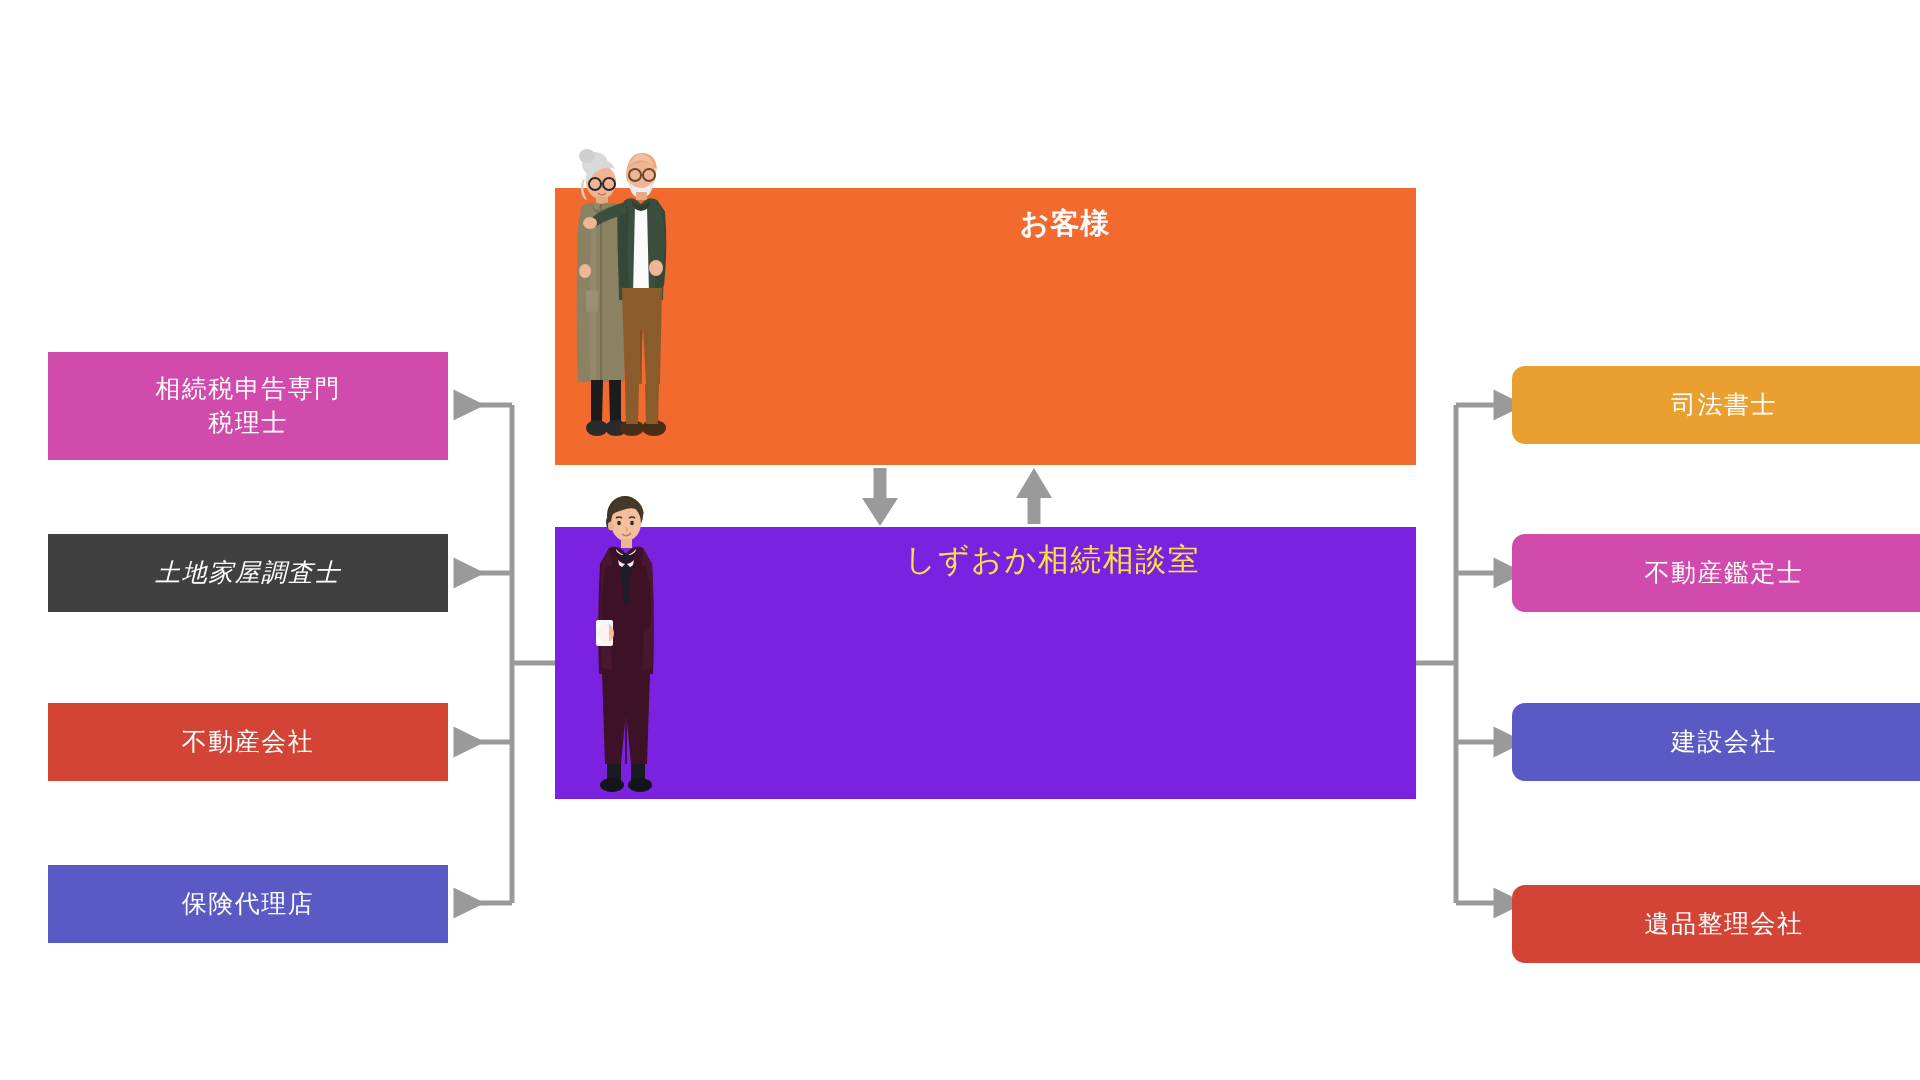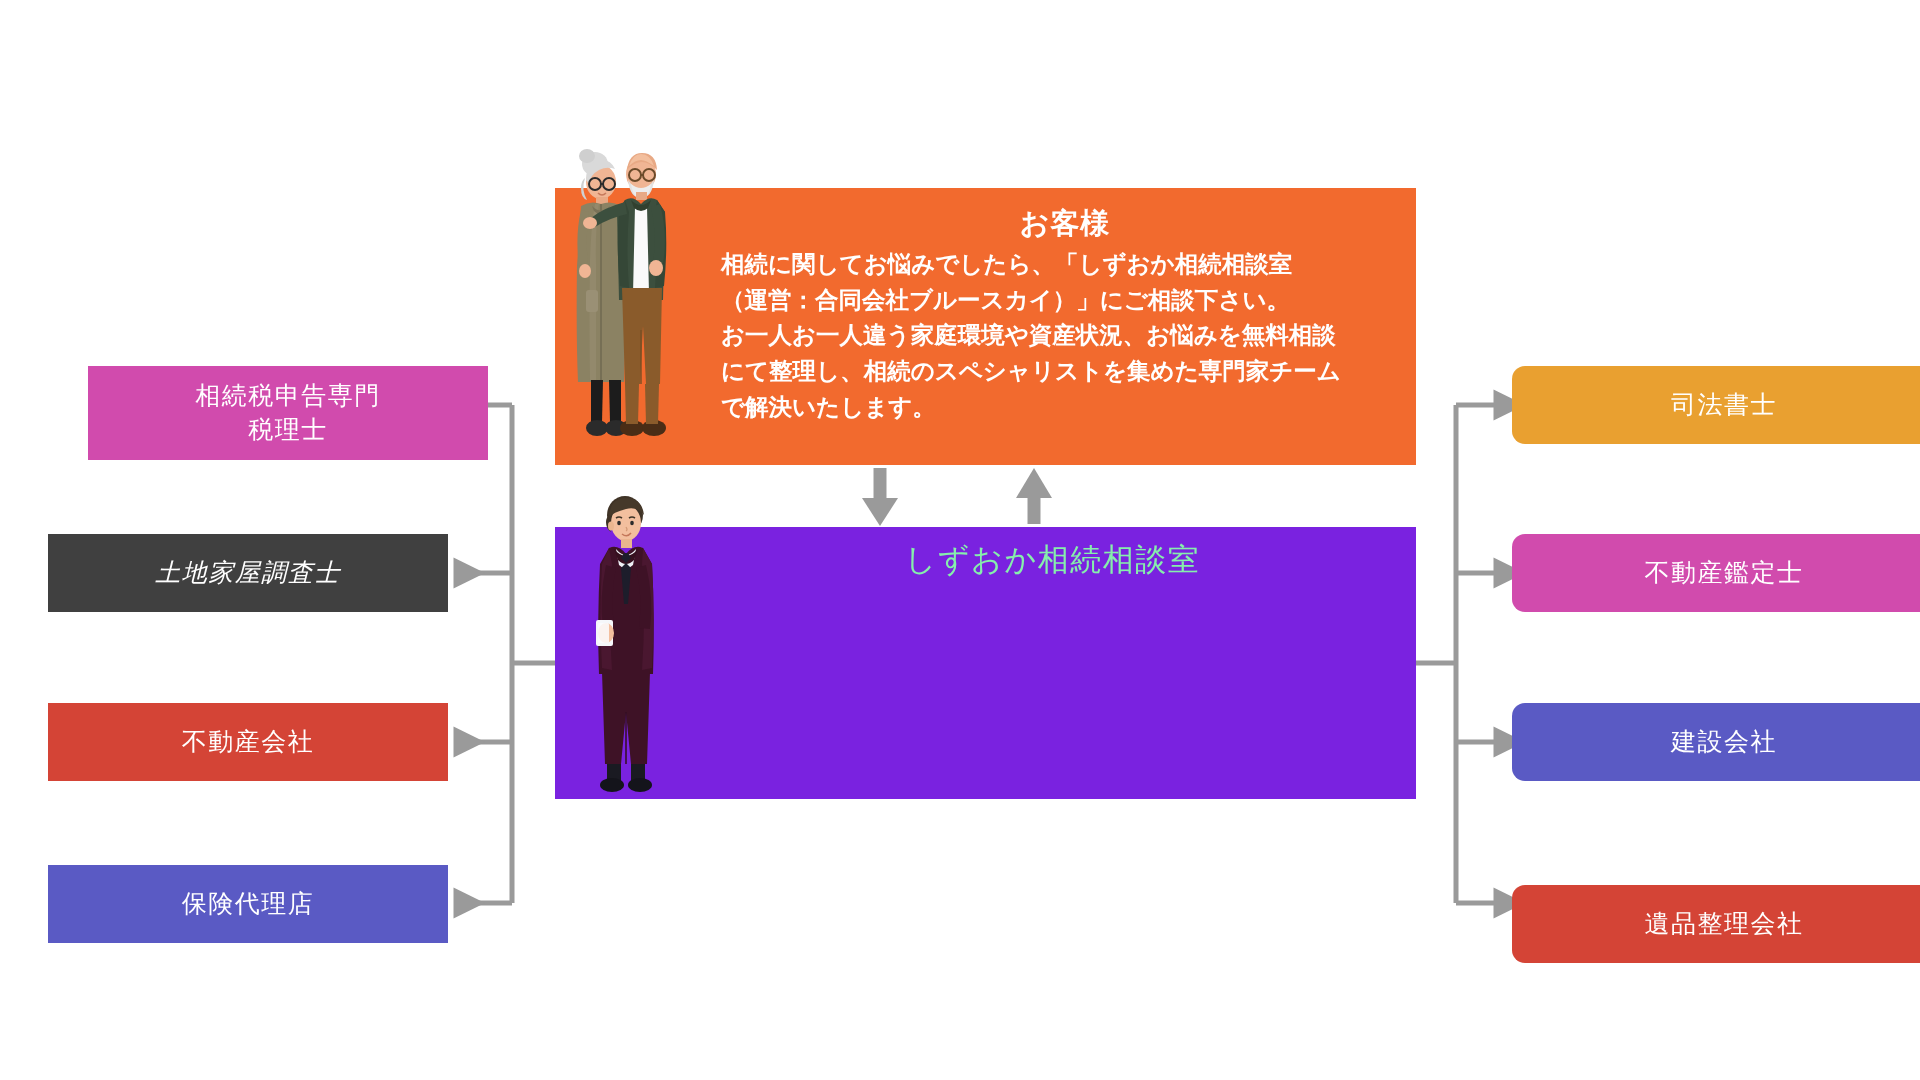--- a/index.html
+++ b/index.html
@@ -47,21 +47,21 @@
   }
 
   .left-box { left: 48px; width: 400px; }
   .right-box { left: 1512px; width: 424px; border-radius: 13px; }
 
   .row1 { top: 366px; height: 78px; }
   .row2 { top: 534px; height: 78px; }
   .row3 { top: 703px; height: 78px; }
   .row4 { top: 865px; height: 78px; }
 
-  .lrow1 { top: 366px; height: 94px; margin-left: 40px; }
+  .lrow1 { top: 352px; height: 108px; }
 
   
   .customer-box {
     position: absolute;
     left: 555px;
     top: 188px;
     width: 861px;
     height: 277px;
     background: #f26a2e;
     box-sizing: border-box;
@@ -91,21 +91,21 @@
 
   
   .office-box {
     position: absolute;
     left: 555px;
     top: 527px;
     width: 861px;
     height: 272px;
     background: #7a22e0;
     box-sizing: border-box;
-    color: #86efac;
+    color: #fde047;
   }
   .office-inner {
     position: absolute;
     left: 135px;
     top: 12px;
     width: 725px;
   }
   .office-title {
     font-size: 31px;
     font-weight: 400;
@@ -184,27 +184,20 @@
 
     <g>
       <path d="M1034,524 L1034,496" stroke="#9a9a9a" stroke-width="13" fill="none"></path>
       <path d="M1016,498 L1052,498 L1034,468 Z" fill="#9a9a9a"></path>
     </g>
   </svg>
 
   <div class="customer-box">
     <div class="customer-inner">
       <div class="customer-title">お客様</div>
-      <div class="customer-body">
-        <div>相続に関してお悩みでしたら、「しずおか相続相談室</div>
-        <div>（運営：合同会社ブルースカイ）」にご相談下さい。</div>
-        <div>お一人お一人違う家庭環境や資産状況、お悩みを無料相談</div>
-        <div>にて整理し、相続のスペシャリストを集めた専門家チーム</div>
-        <div>で解決いたします。</div>
-      </div>
     </div>
   </div>
 
   <svg class="illo-couple" viewBox="0 0 130 310">
 
     <ellipse cx="30" cy="24" rx="13" ry="12" fill="#d9d9d9"></ellipse>
     <ellipse cx="22" cy="16" rx="8" ry="7" fill="#cfcfcf"></ellipse>
 
     <ellipse cx="36" cy="42" rx="15" ry="17" fill="#f0b594"></ellipse>
 

